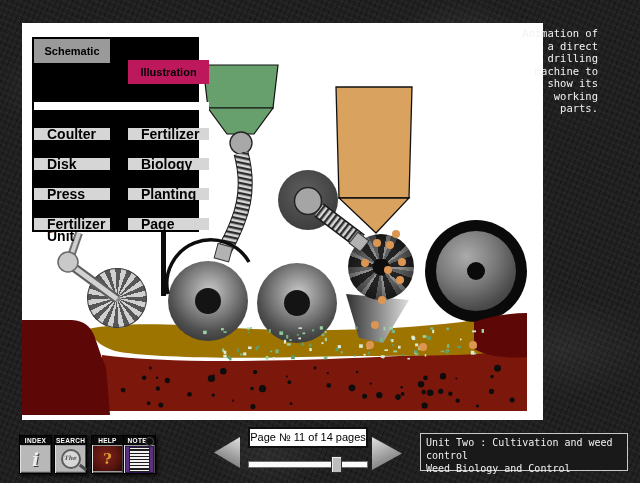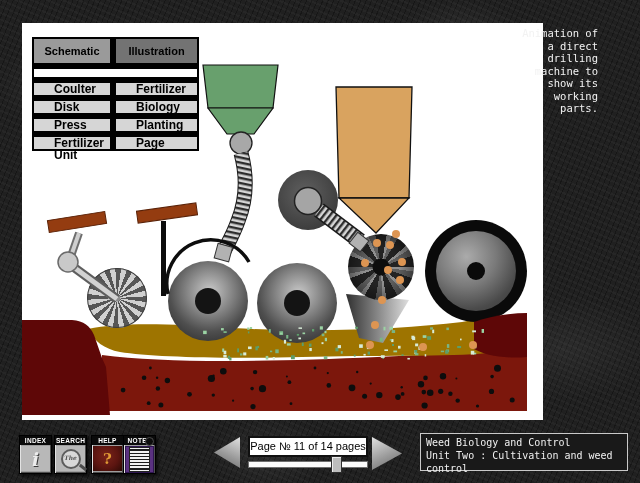--- a/index.html
+++ b/index.html
@@ -13,26 +13,26 @@
       repeating-linear-gradient(23deg, rgba(255,255,255,.028) 0 2px, transparent 2px 6px),
       repeating-linear-gradient(-67deg, rgba(0,0,0,.30) 0 1px, transparent 1px 5px);}
   .abs{position:absolute;}
 
   
   #canvas{left:22px;top:23px;width:521px;height:397px;background:#fff;}
   #draw-base,#draw-top{left:0;top:0;width:521px;height:397px;pointer-events:none;}
 
   
   #legend{left:10px;top:14px;width:163px;background:#000;display:grid;
-    grid-template-columns:76px 81px;gap:6px;padding:2px;}
-  #legend .cell{background:#d6d6d6;font-weight:bold;font-size:12px;line-height:12px;
-    height:12px;padding-left:20px;color:#000;}
+    grid-template-columns:76px 81px;gap:18px;padding:2px;}
+  #legend .cell{background:#d6d6d6;font-weight:bold;font-size:14px;line-height:12px;
+    height:12px;padding-left:13px;color:#000;}
   #legend .hdr{height:24px;line-height:24px;font-size:11px;text-align:center;padding-left:0;}
   #legend .hdr-schematic{background:#9a9a9a;}
-  #legend .hdr-illustration{background:#737373;}
+  #legend .hdr-illustration{background:#be185d;margin-top:21px;}
   #legend .gaprow{grid-column:1/3;height:8px;background:#fff;}
 
   
   .wheel{border-radius:50%;}
   #coulter-wheel{left:65px;top:245px;width:60px;height:60px;
     background:repeating-conic-gradient(from 8deg,#d0d0d0 0deg 11.25deg,#565656 11.25deg 22.5deg);
     box-shadow:inset 0 0 0 1px #3e3e3e;}
   .opener{width:80px;height:80px;
     background:radial-gradient(circle at 52% 38%,#c9c9c9 0%,#8f8f8f 30%,#4f4f4f 62%,#262626 96%);}
   #opener-disk-1{left:146px;top:238px;}
@@ -79,21 +79,21 @@
     background:#0c0c0c;border:1px solid #4a4a4a;}
 
   
   .arrow{position:absolute;top:437px;cursor:pointer;filter:drop-shadow(2px 2px 1px rgba(0,0,0,.7));}
   #arrow-prev{left:214px;width:26px;height:31px;
     clip-path:polygon(100% 0,0 50%,100% 100%);
     background:linear-gradient(205deg,#e2e2e2,#9a9a9a 55%,#636363);}
   #arrow-next{left:372px;width:30px;height:33px;
     clip-path:polygon(0 0,100% 50%,0 100%);
     background:linear-gradient(155deg,#e2e2e2,#9a9a9a 55%,#636363);}
-  #page-box{left:248px;top:436px;width:116px;height:17px;background:#fff;
+  #page-box{left:248px;top:427px;width:116px;height:17px;background:#fff;
     border:2px solid #101010;font:11px/17px "Liberation Sans",sans-serif;
     text-align:center;color:#000;}
   #slider-track{left:248px;top:461px;width:118px;height:5px;background:#fbfbfb;
     border:1px solid #6e6e6e;cursor:pointer;}
   #slider-thumb{left:331px;top:456px;width:9px;height:15px;background:#bdbdbd;
     border:1px solid #2e2e2e;box-shadow:inset 1px 1px 0 #ececec;cursor:grab;}
 
   
   #footer-box{left:420px;top:433px;width:196px;height:32px;background:#191919;
     border:1px solid #c9c9c9;padding:2px 5px;color:#f0f0f0;
@@ -406,15 +406,15 @@
   <div id="notes-led"></div>
 </div>
 
 <div id="arrow-prev" class="arrow"></div>
 <div id="page-box" class="abs">Page № 11 of 14 pages</div>
 <div id="slider-track" class="abs"></div>
 <div id="slider-thumb" class="abs"></div>
 <div id="arrow-next" class="arrow"></div>
 
 <div id="footer-box" class="abs">
+  <div>Unit Two : Cultivation and weed control</div>
   <div>Weed Biology and Control</div>
-  <div>Unit Two : Cultivation and weed control</div>
 </div>
 
 </body></html>

